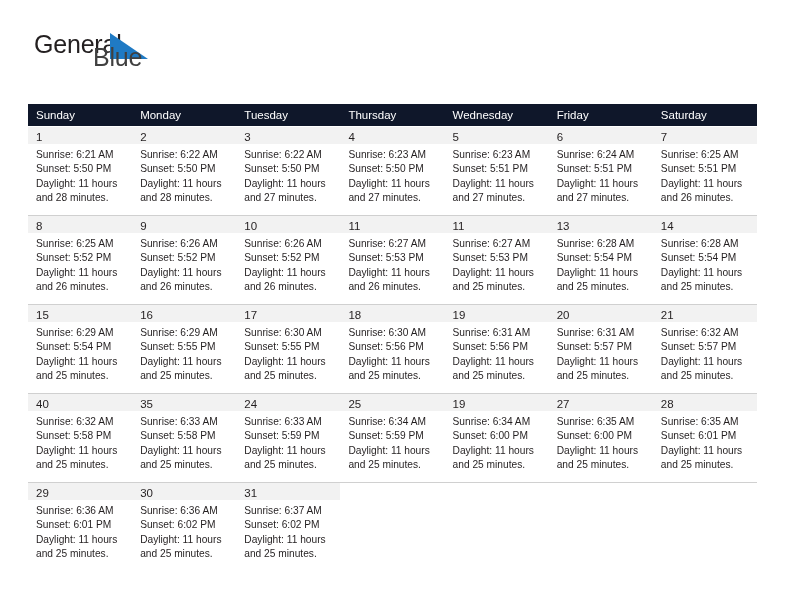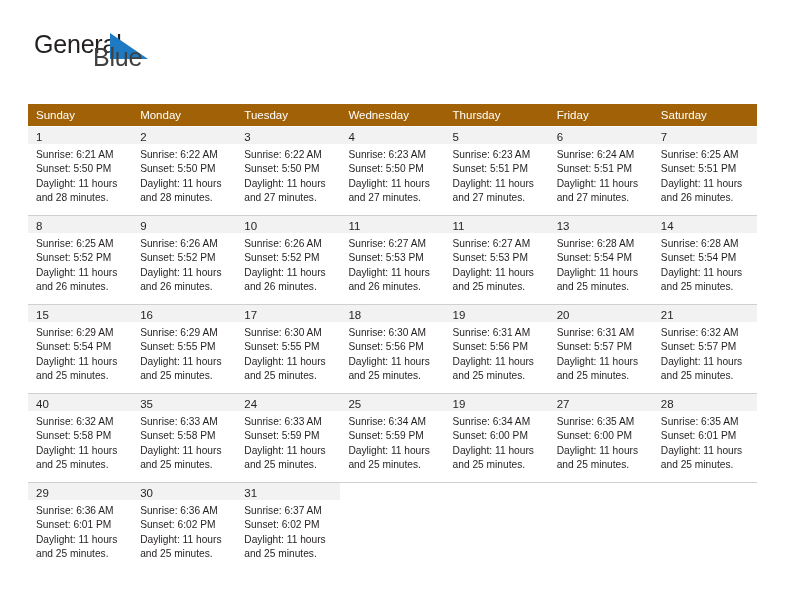--- a/index.html
+++ b/index.html
@@ -90,21 +90,21 @@
 
   
   .calendar {
     position: absolute;
     left: 28px;
     top: 104px;
     width: 729px;
   }
   .weekdays {
     display: flex;
-    background: #a16207;
+    background: #0f172a;
     height: 22px;
   }
   .weekday {
     flex: 1 1 0;
     color: #ffffff;
     font-size: 11.5px;
     line-height: 22px;
     padding-left: 8px;
     white-space: nowrap;
     overflow: hidden;
@@ -166,22 +166,22 @@
 
 
   </div>
 
   <div class="calendar">
 
     <div class="weekdays">
       <div class="weekday">Sunday</div>
       <div class="weekday">Monday</div>
       <div class="weekday">Tuesday</div>
+      <div class="weekday">Thursday</div>
       <div class="weekday">Wednesday</div>
-      <div class="weekday">Thursday</div>
       <div class="weekday">Friday</div>
       <div class="weekday">Saturday</div>
     </div>
 
     <div class="week">
       <div class="day">
         <div class="day-num-band"><span class="day-num">1</span></div>
         <div class="day-body">
           <div class="day-line">Sunrise: 6:21 AM</div>
           <div class="day-line">Sunset: 5:50 PM</div>

